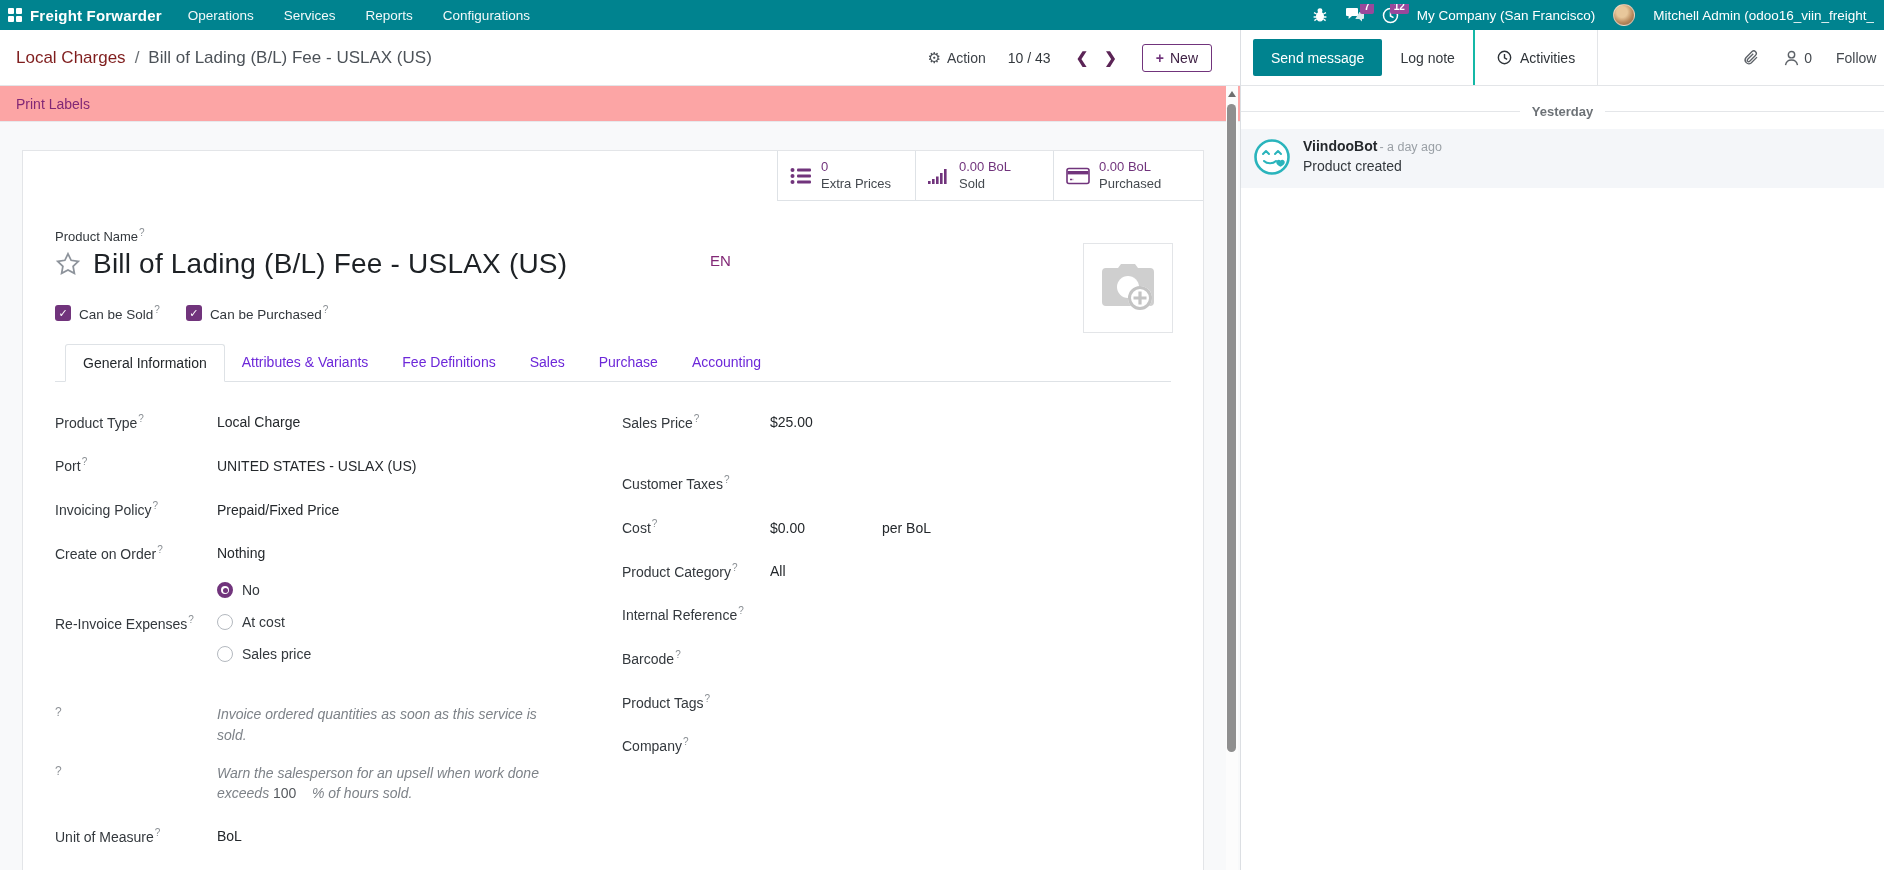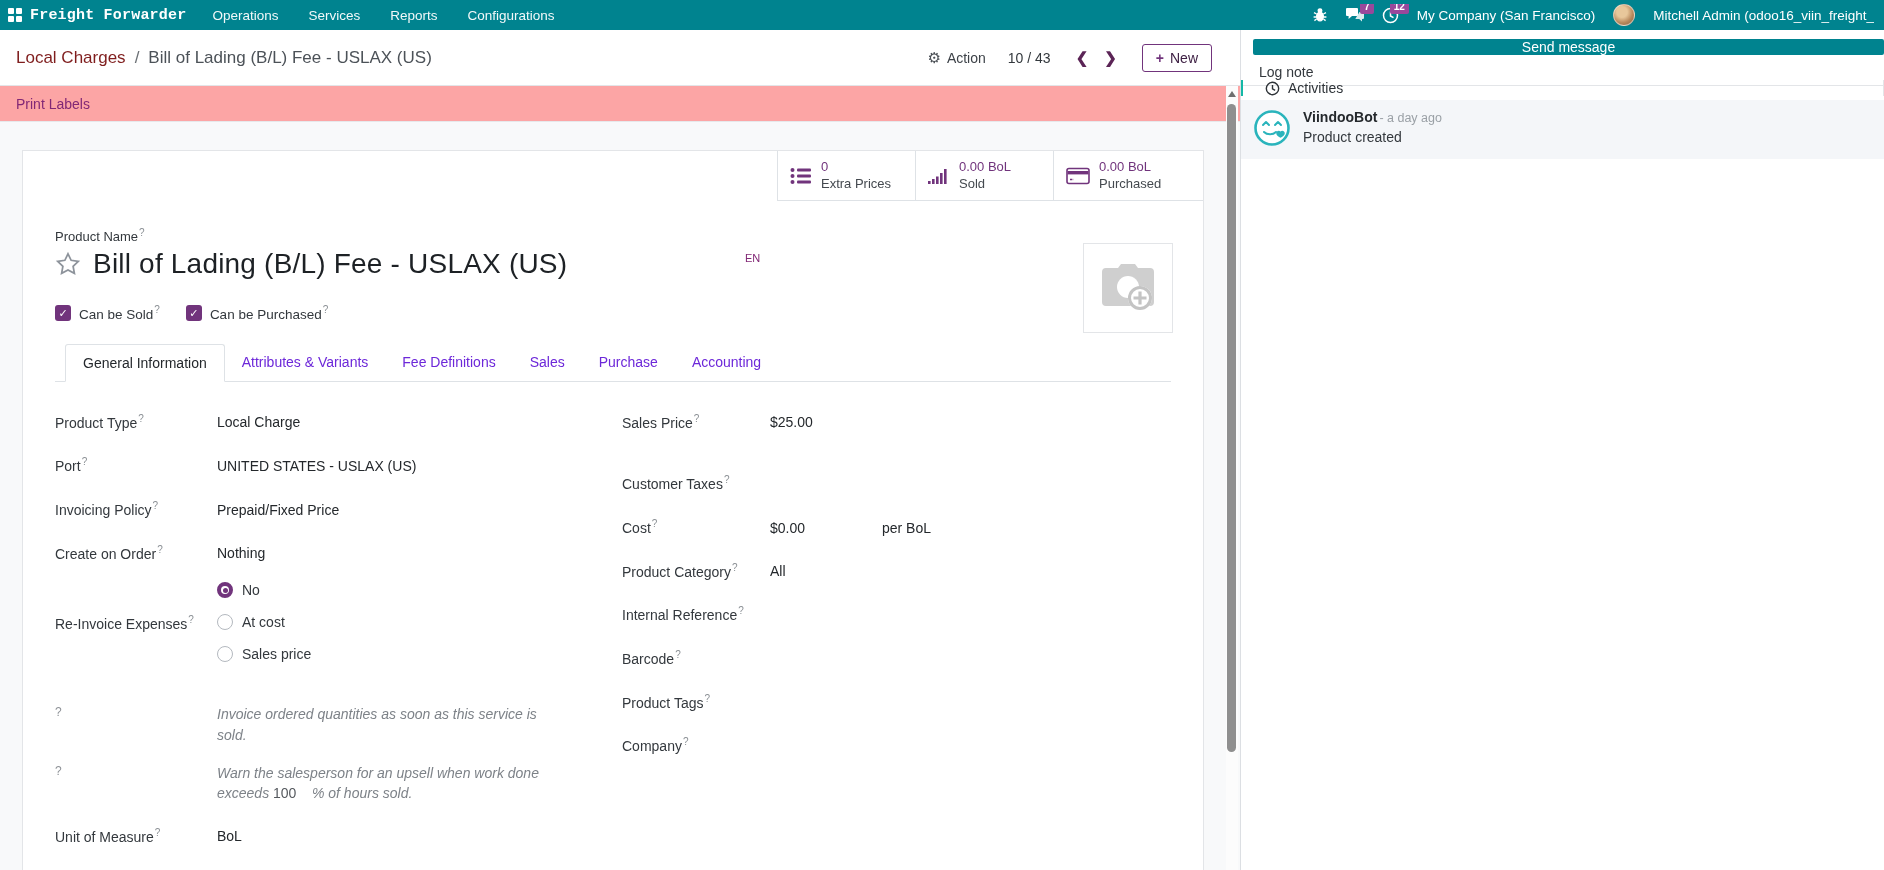--- a/index.html
+++ b/index.html
@@ -2,21 +2,21 @@
 <html><head>
 <meta charset="utf-8">
 <style>
   * { margin:0; padding:0; box-sizing:border-box; }
   html,body { width:1884px; height:870px; overflow:hidden; }
   body { font-family:"Liberation Sans", sans-serif; font-size:14px; color:#33383d; background:#fff; }
 
   
   .topbar { height:30px; background:#00838f; color:#fff; display:flex; align-items:center; padding:0 10px 0 8px; }
   .topbar .brand { display:flex; align-items:center; gap:8px; margin-right:26px; }
-  .brand-name { font-size:15px; font-weight:700; letter-spacing:.2px;font-family:Liberation Mono, monospace; }
+  .brand-name { font-size:15px; font-weight:700; letter-spacing:.2px; }
   .apps-grid { display:grid; grid-template-columns:6px 6px; grid-template-rows:6px 6px; gap:2px; cursor:pointer; }
   .apps-grid span { background:#fff; border-radius:1px; }
   .topmenu { display:flex; align-items:center; gap:30px; font-size:13.5px; }
   .topmenu .menu-item { cursor:pointer; opacity:.95; }
   .top-right { margin-left:auto; display:flex; align-items:center; gap:18px; font-size:13.5px; white-space:nowrap; overflow:hidden; }
   .icon-btn { position:relative; display:flex; align-items:center; cursor:pointer; }
   .badge { position:absolute; top:-7px; right:-10px; background:#99489b; color:#fff; font-size:10px; line-height:1; padding:2px 4px 2px; border-radius:2px; font-weight:700; }
   .avatar-sm { width:22px; height:22px; border-radius:50%; background:radial-gradient(circle at 40% 35%, #e8c79b 0 30%, #b98a5e 60%, #7d5a3a); border:1px solid rgba(255,255,255,.5); flex:0 0 auto; }
   .user-name { overflow:hidden; }
 
@@ -52,21 +52,21 @@
   .stat-text { display:flex; flex-direction:column; line-height:1.3; font-size:13px; }
   .stat-value { color:#71347c; }
   .stat-label { color:#44494f; }
 
   .sheet-body { padding:26px 32px 20px 32px; position:relative; }
   .field-label-sm { font-size:13px; color:#33383d; }
   sup.qm { color:#8a8f94; font-size:10px; margin-left:1px; }
 
   .title-row { display:flex; align-items:center; gap:12px; margin-top:4px; position:relative; }
   .title-h1 { font-size:28px; font-weight:400; color:#1d2125; letter-spacing:.2px; cursor:text; }
-  .lang-badge { position:absolute; left:690px; top:4px; color:#822876; font-size:11px; cursor:pointer; }
+  .lang-badge { position:absolute; left:655px; top:4px; color:#822876; font-size:15px; cursor:pointer; }
   .image-box { position:absolute; top:42px; right:30px; width:90px; height:90px; border:1px solid #e3e5e8; display:flex; align-items:center; justify-content:center; cursor:pointer; background:#fff; }
 
   .checks-row { display:flex; align-items:center; gap:26px; margin:24px 0 22px 0; }
   .check-item { display:flex; align-items:center; gap:8px; font-size:13.5px; color:#33383d; }
   .checkbox { width:16px; height:16px; border-radius:3px; background:#71347c; color:#fff; font-size:11px; line-height:16px; text-align:center; cursor:pointer; }
 
   
   .tabs { display:flex; border-bottom:1px solid #dee2e6; padding-left:10px; }
   .tab { padding:10px 17px; font-size:14px; color:#6d28d9; cursor:pointer; }
   .tab.active { color:#24282c; background:#fff; border:1px solid #dee2e6; border-bottom:1px solid #fff; margin-bottom:-1px; border-top-left-radius:3px; border-top-right-radius:3px; }
@@ -94,21 +94,21 @@
   .help-norm { font-style:normal; color:#55595e; }
 
   .gap-top { margin-top:18px; }
 
   
   .fscroll { position:absolute; top:56px; right:2px; bottom:0; width:12px; background:#fcfcfc; }
   .fscroll .arrow-up { position:absolute; top:5px; left:2px; width:0; height:0; border-left:4px solid transparent; border-right:4px solid transparent; border-bottom:6px solid #6f6f6f; cursor:pointer; }
   .fscroll .thumb { position:absolute; top:18px; left:1px; width:9px; height:648px; background:#8f8f8f; border-radius:6px; cursor:grab; }
 
   
-  .chatter-top { height:56px; border-bottom:1px solid #e3e5e8; display:flex; align-items:stretch;flex-direction:column; }
+  .chatter-top { height:56px; border-bottom:1px solid #e3e5e8; display:flex; align-items:stretch; }
   .send-btn { background:#00838f; color:#fff; border:none; font-size:14px; padding:0 18px; margin:9px 0 9px 12px; cursor:pointer; border-radius:2px; font-family:inherit; }
   .lognote-btn { color:#33383d; font-size:14px; padding:0 18px; display:flex; align-items:center; cursor:pointer; }
   .activities-btn { border-left:2px solid #14b8a6; border-right:1px solid #e3e5e8; padding:0 22px; display:flex; align-items:center; gap:8px; color:#2e3338; font-size:14px; cursor:pointer; }
   .chatter-top-right { margin-left:auto; display:flex; align-items:center; gap:24px; padding-right:0; white-space:nowrap; overflow:hidden; }
   .followers { display:flex; align-items:center; gap:5px; color:#44494f; cursor:pointer; }
   .follow-link { color:#44494f; cursor:pointer; width:48px; overflow:hidden; }
 
   .chatter-body { padding-top:14px; }
   .date-divider { display:flex; align-items:center; gap:12px; color:#6d7277; font-size:13px; font-weight:700; margin:4px 0 10px 0; }
   .date-divider::before, .date-divider::after { content:""; flex:1; height:1px; background:#e4e6e9; }
@@ -407,20 +407,23 @@
             <circle cx="8" cy="5" r="3.4"></circle>
               <path d="M1.6 16c.7-3.6 3.3-5.4 6.4-5.4s5.7 1.8 6.4 5.4"></path>
           </svg>
           <span>0</span>
         </span>
         <span class="follow-link">Follow</span>
       </span>
     </div>
 
     <div class="chatter-body">
+      <div class="date-divider">
+          <span>Yesterday</span>
+        </div>
       <div class="message">
         <span class="msg-avatar">
           <svg width="38" height="38" viewBox="0 0 38 38">
             <circle cx="19" cy="19" r="16.5" fill="#fff" stroke="#2ab4bc" stroke-width="2.6"></circle>
             <path d="M10 16l3-3 3 3" fill="none" stroke="#2ab4bc" stroke-width="2" stroke-linecap="round" stroke-linejoin="round"></path>
             <path d="M22 16l3-3 3 3" fill="none" stroke="#2ab4bc" stroke-width="2" stroke-linecap="round" stroke-linejoin="round"></path>
             <path d="M11 23c3 3 9 3 12 0" fill="none" stroke="#2ab4bc" stroke-width="2" stroke-linecap="round"></path>
             <path d="M27.5 22.5c1.6-1.5 4.3-.4 4.3 1.7 0 2-2.6 3.6-4.3 4.6-1.7-1-4.3-2.6-4.3-4.6 0-2.1 2.7-3.2 4.3-1.7z" fill="#2ab4bc"></path>
           </svg>
         </span>

